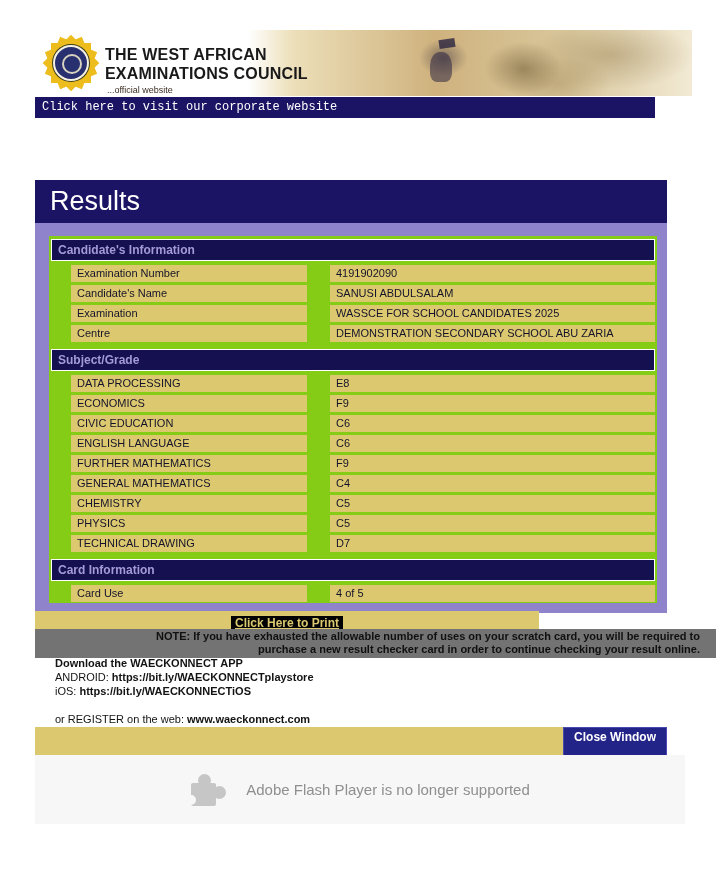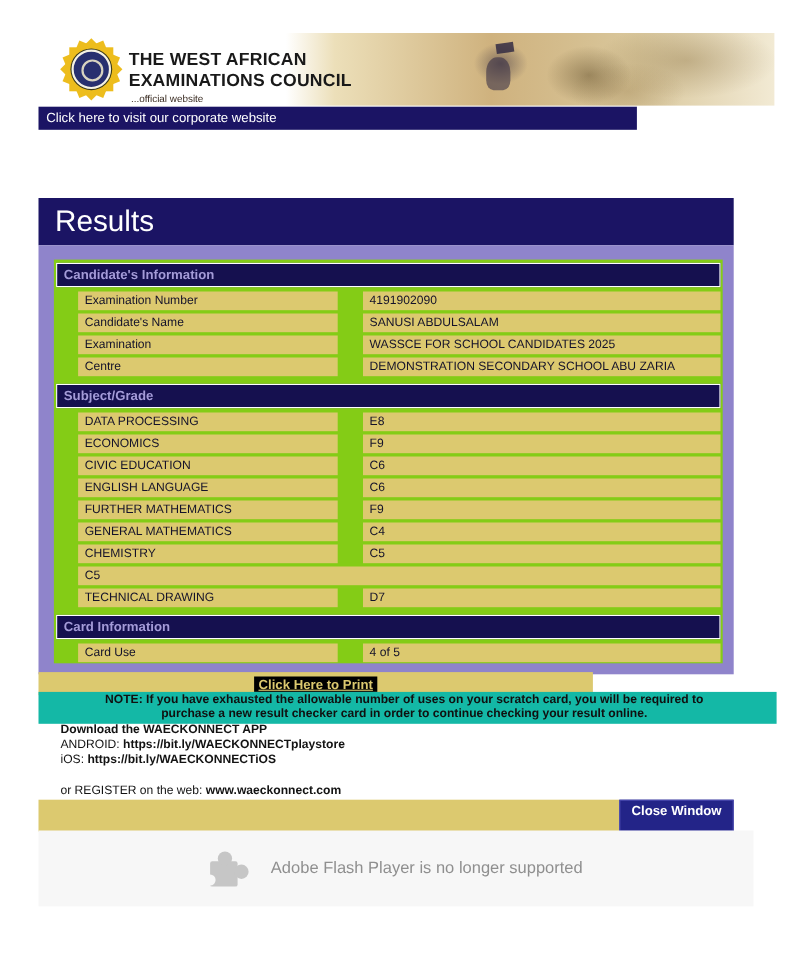--- a/index.html
+++ b/index.html
@@ -1,64 +1,64 @@
 <!DOCTYPE html>
 <html><head>
 <meta charset="utf-8">
 <style>
   html,body{margin:0;padding:0;background:#ffffff;}
   body{width:720px;height:869px;font-family:"Liberation Sans","DejaVu Sans",sans-serif;position:relative;overflow:hidden;}
   .page{position:relative;width:720px;height:869px;background:#fff;}
 
   
-  .banner{position:absolute;left:12px;top:28px;width:638px;height:69px;}
+  .banner{position:absolute;left:0;top:28px;width:638px;height:69px;}
   .banner-photo{position:absolute;left:248px;top:2px;width:444px;height:66px;
     background:
       radial-gradient(55px 38px at 62% 58%, rgba(72,52,18,.40), transparent 70%),
       radial-gradient(34px 26px at 44% 42%, rgba(38,32,58,.45), transparent 72%),
       radial-gradient(110px 46px at 82% 38%, rgba(122,94,44,.32), transparent 75%),
       radial-gradient(70px 34px at 70% 80%, rgba(140,110,60,.30), transparent 75%),
       linear-gradient(90deg, rgba(238,226,190,0) 0%, #ecdfb9 10%, #cfb27e 42%, #d9c79c 72%, #f2ead4 100%);}
   .grad-cap{position:absolute;left:43%;top:14%;width:16px;height:9px;background:#2a2440;transform:rotate(-8deg);opacity:.8;}
   .grad-gown{position:absolute;left:41%;top:34%;width:22px;height:30px;border-radius:45% 45% 30% 30%;background:rgba(46,38,66,.55);}
   .logo{position:absolute;left:40px;top:4px;width:62px;height:62px;}
   .burst-sq{position:absolute;left:11px;top:11px;width:40px;height:40px;background:#edbd1d;}
   .burst-sq.r22{transform:rotate(22.5deg);}
   .burst-sq.r45{transform:rotate(45deg);}
   .burst-sq.r67{transform:rotate(67.5deg);}
   .logo-circle{position:absolute;left:13px;top:13px;width:32px;height:32px;border-radius:50%;
     background:#28306f;border:2px solid #f5f2e4;box-shadow:0 0 0 1px #3a3a1a;}
   .logo-circle::after{content:"";position:absolute;left:7px;top:7px;width:16px;height:16px;border-radius:50%;border:2px solid #d8d4c0;}
   .org-text{position:absolute;left:105px;top:17px;font-weight:bold;font-size:16px;line-height:19px;color:#191919;letter-spacing:.2px;}
   .tagline{position:absolute;left:107px;top:57px;font-size:9px;color:#3a2c22;}
 
-  .link-bar{position:absolute;left:35px;top:97px;width:544px;height:21px;background:#1b1464;
-    color:#ffffff;font-size:12px;line-height:21px;padding-left:7px;box-sizing:border-box;cursor:pointer;}
+  .link-bar{position:absolute;left:35px;top:97px;width:620px;height:21px;background:#1b1464;
+    color:#ffffff;font-size:12px;line-height:21px;padding-left:7px;box-sizing:border-box;cursor:pointer;font-family:Liberation Mono, monospace;}
 
   .results-bar{position:absolute;left:35px;top:180px;width:632px;height:43px;background:#1b1464;color:#ffffff;
     font-size:27px;line-height:43px;padding-left:15px;box-sizing:border-box;}
 
   
   .panel{position:absolute;left:35px;top:223px;width:632px;height:390px;background:#8f84cb;
     padding:13px 10px 10px 14px;box-sizing:border-box;}
   .panel-inner{background:#84cc16;height:100%;box-sizing:border-box;padding:3px 2px 0 2px;}
   .section-head{background:#15104f;border:1px solid #ffffff;color:#a49bd8;font-weight:bold;font-size:12px;
     padding:3px 6px;margin-bottom:4px;}
   .section-head.mt{margin-top:7px;}
   .trow{display:flex;margin-bottom:3px;}
   .tcell{background:#dcc96f;font-size:11px;color:#14122a;padding:2px 6px;line-height:13px;box-sizing:border-box;margin-left:20px;}
   .tcell.label{flex:0 0 236px;margin-right:3px;}
   .tcell.value{flex:1;}
 
   
   .print-bar{position:absolute;left:35px;top:611px;width:504px;background:#dcc96f;text-align:center;padding:2px 0 1px 0;}
   .print-link{display:inline-block;background:#000000;color:#dcc96f;font-size:12px;font-weight:bold;
     text-decoration:underline;padding:0 4px;cursor:pointer;}
-  .note-bar{position:absolute;left:35px;top:629px;width:665px;background:#14b8a6;text-align:center;
-    font-size:11px;font-weight:bold;color:#101010;line-height:13px;padding:1px 6px 2px 0;}
+  .note-bar{position:absolute;left:35px;top:629px;width:665px;background:#737373;text-align:right;
+    font-size:11px;font-weight:bold;color:#101010;line-height:13px;padding:1px 16px 2px 0;}
 
   
   .download{position:absolute;left:55px;top:656px;font-size:11px;color:#131313;line-height:14px;}
   .dl b{font-weight:bold;}
   .dl{margin:0;}
   .dl.gap{margin-top:14px;}
 
   
   .close-row{position:absolute;left:35px;top:727px;width:632px;display:flex;height:29px;}
   .close-fill{flex:1;background:#dcc96f;}
@@ -149,20 +149,21 @@
       </div>
       <div class="trow">
         <div class="tcell label">GENERAL MATHEMATICS</div>
         <div class="tcell value">C4</div>
       </div>
       <div class="trow">
         <div class="tcell label">CHEMISTRY</div>
         <div class="tcell value">C5</div>
       </div>
       <div class="trow">
+        <div class="tcell label">PHYSICS</div>
         <div class="tcell value">C5</div>
       </div>
       <div class="trow">
         <div class="tcell label">TECHNICAL DRAWING</div>
         <div class="tcell value">D7</div>
       </div>
 
       <div class="section-head mt">Card Information</div>
 
       <div class="trow">

